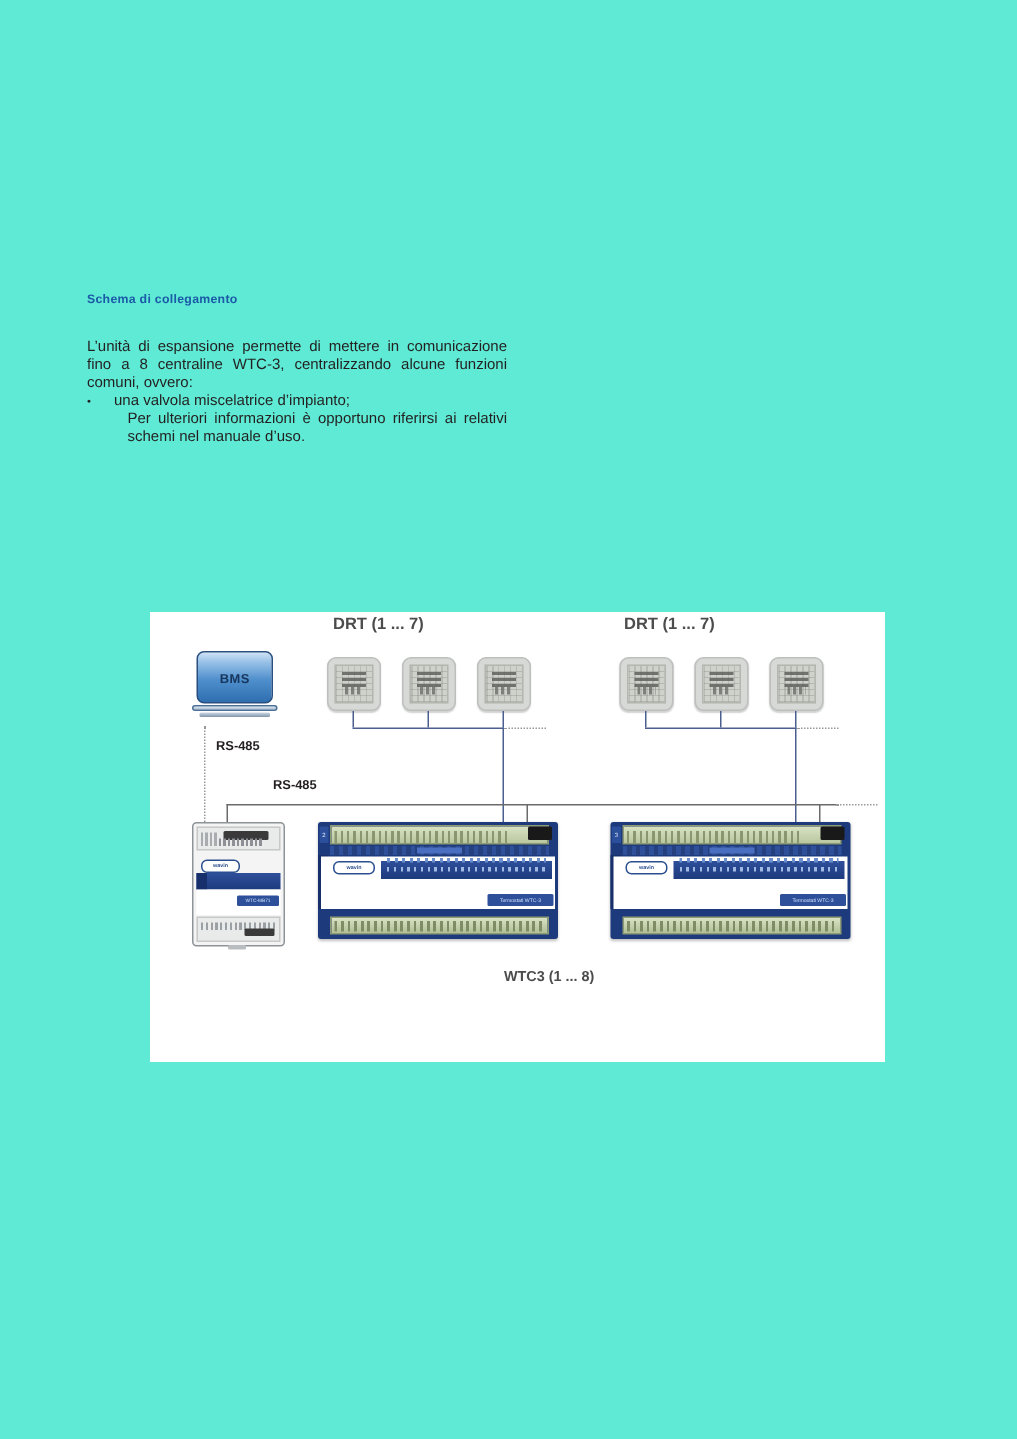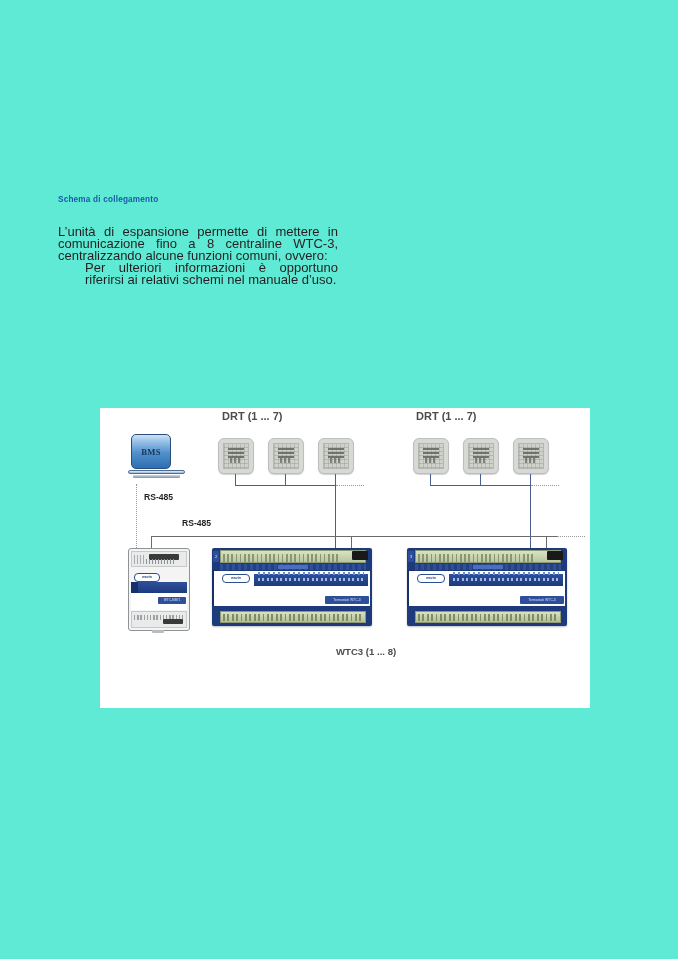--- a/index.html
+++ b/index.html
@@ -6,43 +6,43 @@
   body{width:678px;height:959px;position:relative;overflow:hidden;
        font-family:"Liberation Sans",sans-serif;color:#231f20;}
 
   .page{position:absolute;inset:0;background:#5eead4;}
 
   
   .heading{position:absolute;left:58px;top:195px;font-size:8.2px;font-weight:bold;
            color:#1c5aa8;letter-spacing:.2px;}
 
   
-  .copy{position:absolute;left:58px;top:226px;width:280px;font-size:13px;
+  .copy{position:absolute;left:58px;top:226px;width:280px;font-size:10px;
         line-height:12.1px;color:#231f20;}
   .copy p{margin:0;text-align:justify;}
   .copy p.last{margin-top:0px;padding-left:27px;}
   ul.bullets{margin:0;padding:0;list-style:none;}
   ul.bullets li{position:relative;padding-left:18px;text-align:justify;}
   ul.bullets li .bt{display:block;}
   ul.bullets li:before{content:"\2022";position:absolute;left:0px;top:-0.5px;
                        font-size:7.5px;color:#231f20;}
 
   
   .diagram{position:absolute;left:100px;top:408px;width:490px;height:300px;background:#fff;}
 
   .dlabel{position:absolute;font-size:11px;font-weight:bold;color:#4c4c4c;
           font-family:"Liberation Sans",sans-serif;white-space:nowrap;}
 
   
   .bms{position:absolute;left:28px;top:26px;width:57px;height:45px;}
-  .bms .screen{position:absolute;left:3px;top:0;width:40px;height:35px;
+  .bms .screen{position:absolute;left:3px;top:0;width:51px;height:35px;
      border:1.6px solid #2a4f7e;border-radius:5px;
      background:linear-gradient(180deg,#cfe3f5 0%,#9cc3e8 18%,#4f8fcc 55%,#2f6fb0 100%);
      box-sizing:border-box;
-     display:flex;align-items:center;justify-content:center;font-family:Liberation Serif, serif;}
+     display:flex;align-items:center;justify-content:center;}
   .bms .screen span{font-size:8.6px;font-weight:bold;color:#17355c;letter-spacing:.3px;}
   .bms .hinge{position:absolute;left:0px;top:36px;width:57px;height:4px;
      border:1px solid #4a6e96;border-radius:2px;
      background:linear-gradient(180deg,#e8eef5,#9db4cc);box-sizing:border-box;}
   .bms .base{position:absolute;left:5px;top:41px;width:47px;height:3px;
      background:linear-gradient(180deg,#cfd9e4,#7f95ab);border-radius:1px;}
 
   
   .drt{position:absolute;width:36px;height:36px;border-radius:6px;
        background:#d7d9d6;border:1px solid #bdbfbc;box-sizing:border-box;
@@ -157,20 +157,23 @@
 </head>
 <body>
 
 <div class="page">
 
   <div class="heading">Schema di collegamento</div>
 
   <div class="copy">
     <p>L’unità di espansione permette di mettere in comunicazione fino a 8 centraline WTC-3, centralizzando alcune funzioni comuni, ovvero:</p>
     <ul class="bullets">
+      <li>
+          <span class="bt">una valvola miscelatrice d’impianto;</span>
+        </li>
     </ul>
     <p class="last">Per ulteriori informazioni è opportuno riferirsi ai relativi schemi nel manuale d’uso.</p>
   </div>
 
   <div class="diagram">
 
     <div class="dlabel" style="left:122px;top:2px;">DRT (1 ... 7)</div>
     <div class="dlabel" style="left:316px;top:2px;">DRT (1 ... 7)</div>
 
     <div class="bms">

